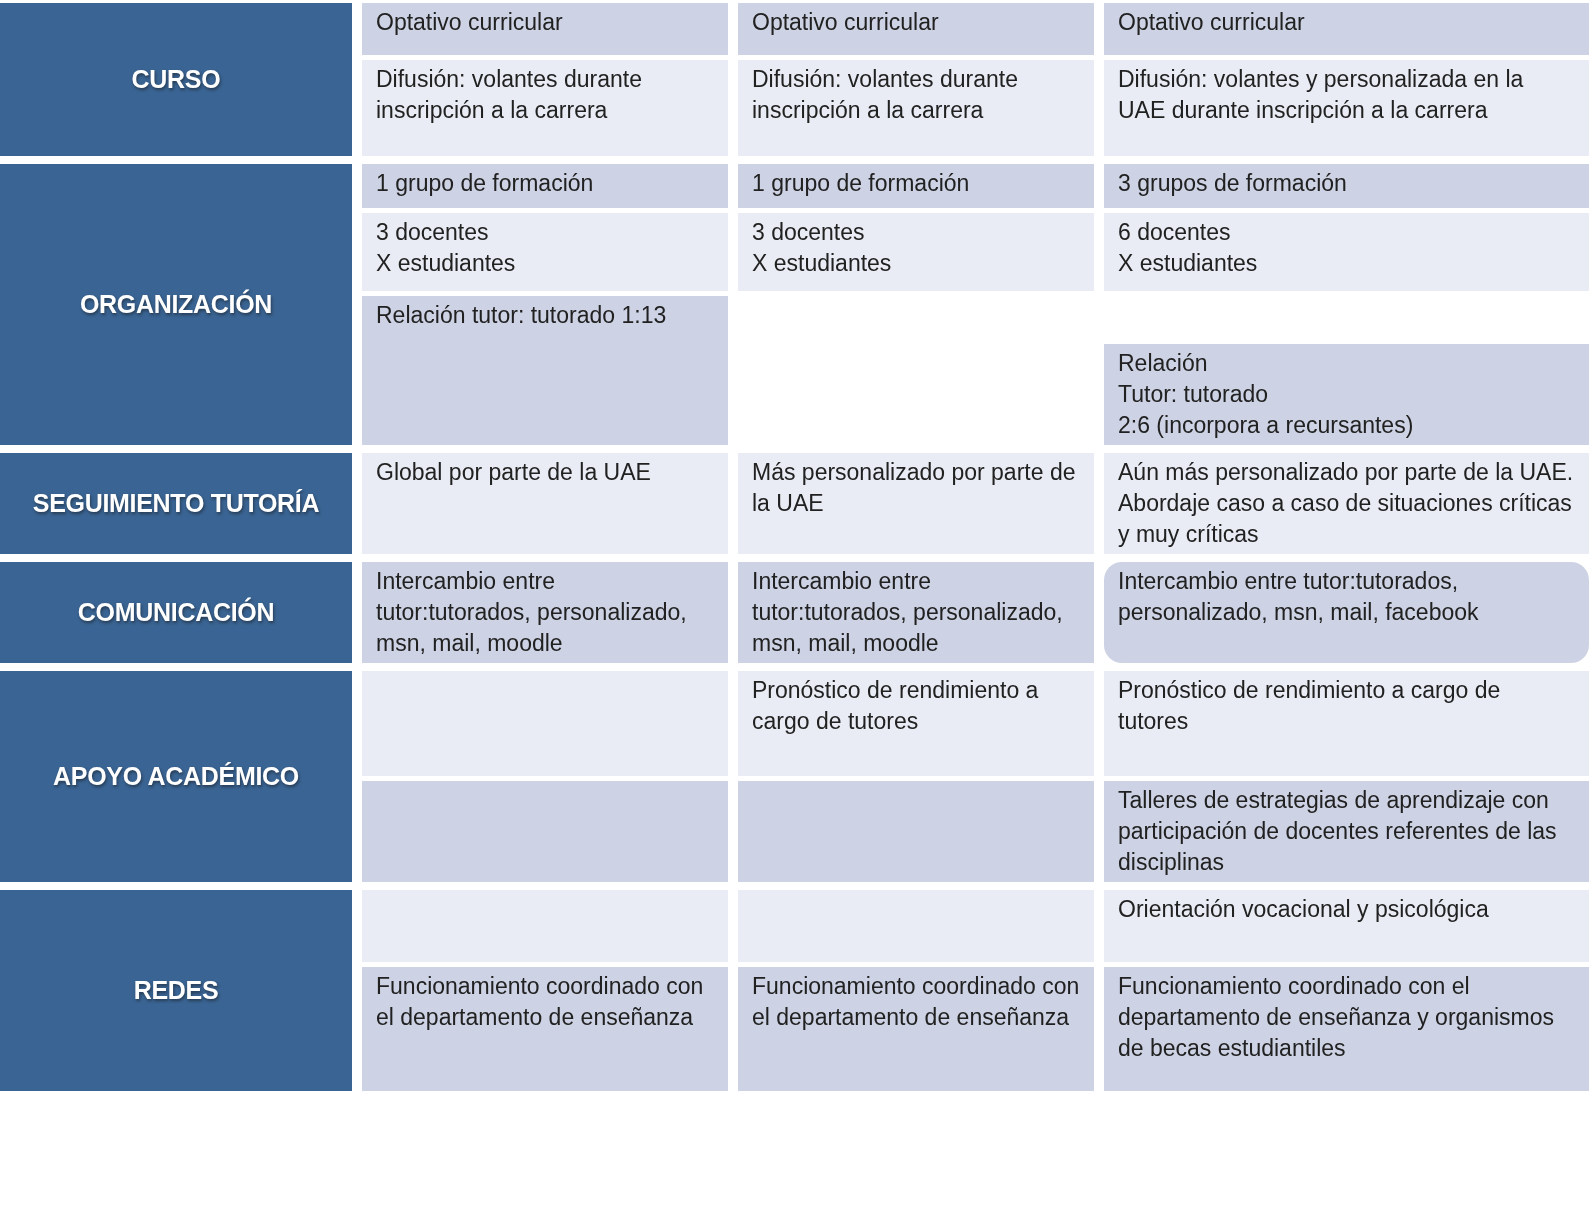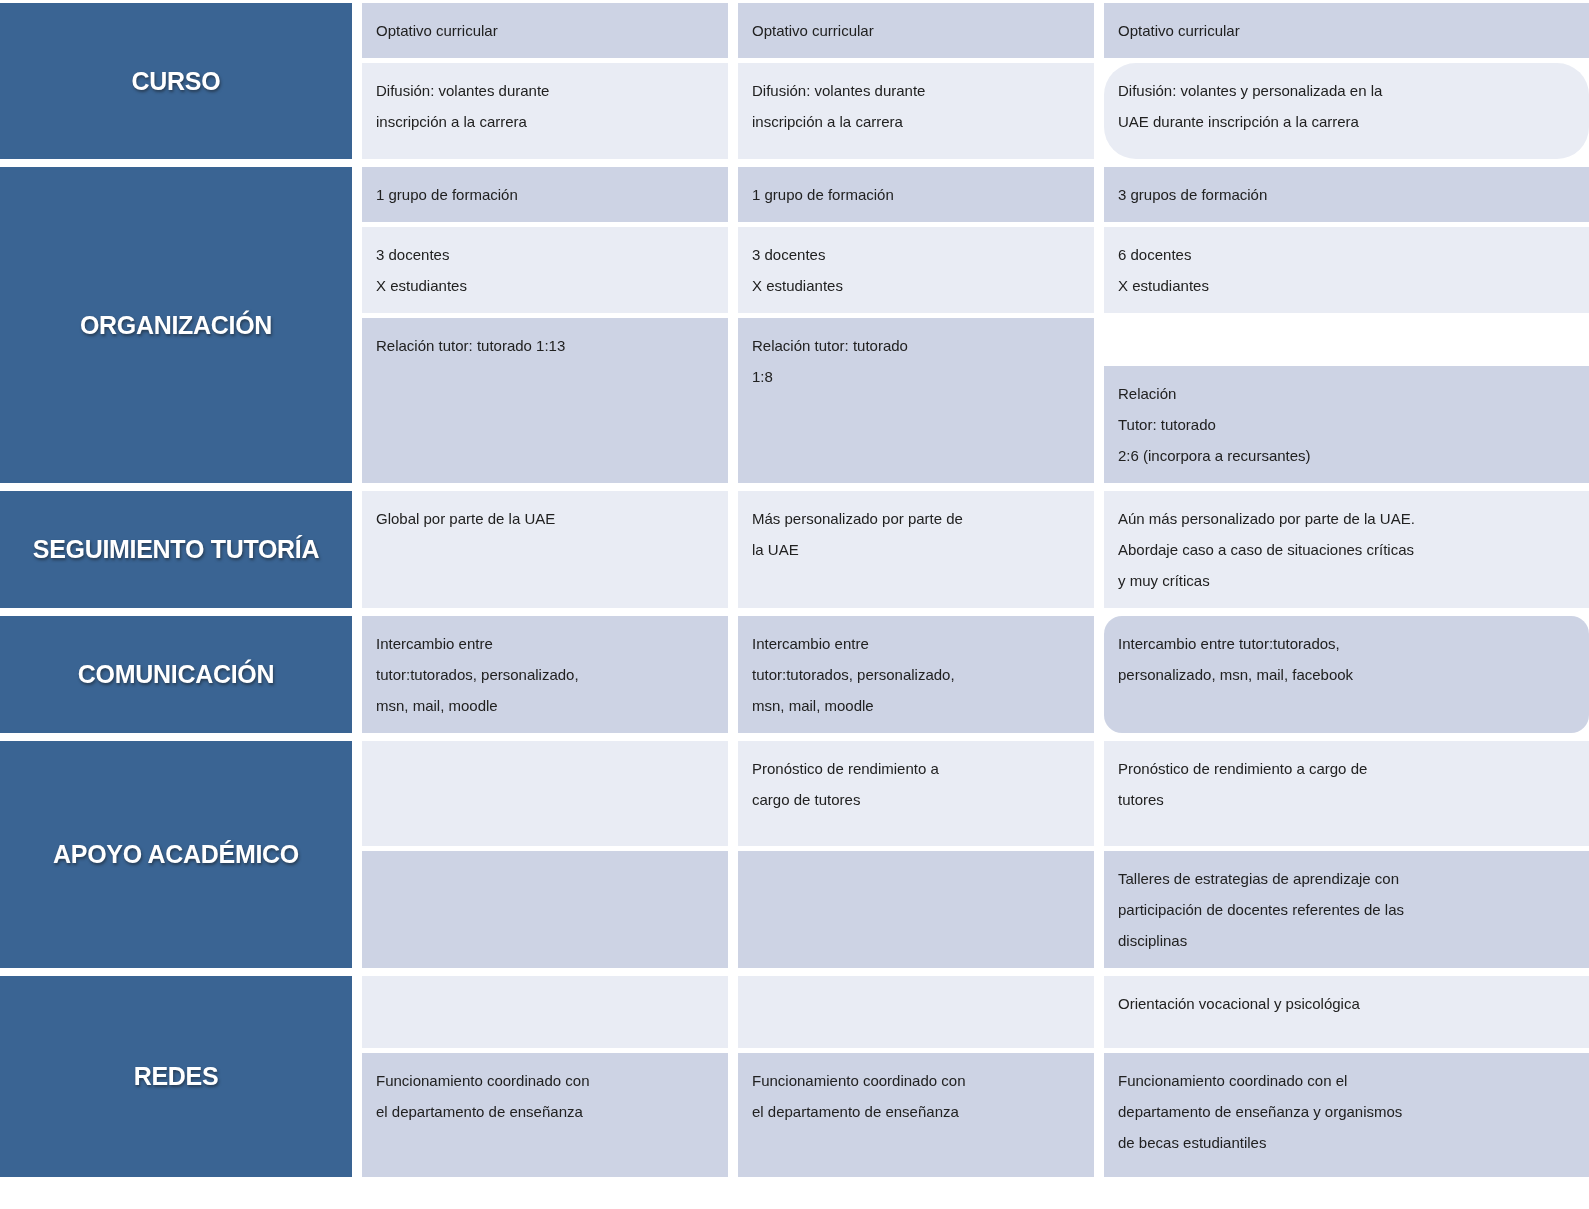--- a/index.html
+++ b/index.html
@@ -31,60 +31,58 @@
     text-shadow:1px 2px 2px rgba(20,20,20,.45);
   }
   .rowheader{
     grid-column:1;
     display:flex;align-items:center;justify-content:center;text-align:center;
     color:var(--header-text);font-weight:bold;font-size:25px;letter-spacing:-0.3px;
     text-shadow:1px 2px 3px rgba(20,20,20,.5);
     padding:4px 10px;
   }
   .cell{
-    padding:12px 14px;
-    font-size:15px;line-height:31px;color:var(--cell-text);
+    padding:4px 14px;
+    font-size:23px;line-height:31px;color:var(--cell-text);
     white-space:pre-line;
   }
   .dark{background:var(--band-dark);}
   .light{background:var(--band-light);}
 </style>
 </head>
 <body>
 
 <div class="tbl">
 
 
   <div class="grid" style="grid-template-rows:minmax(52px,auto) minmax(96px,auto);">
     <div class="blue rowheader" style="grid-row:1 / span 2;">CURSO</div>
     <div class="cell dark" style="grid-row:1;grid-column:2;">Optativo curricular</div>
     <div class="cell dark" style="grid-row:1;grid-column:3;">Optativo curricular</div>
     <div class="cell dark" style="grid-row:1;grid-column:4;">Optativo curricular</div>
     <div class="cell light" style="grid-row:2;grid-column:2;">Difusión: volantes durante
 inscripción a la carrera</div>
     <div class="cell light" style="grid-row:2;grid-column:3;">Difusión: volantes durante
 inscripción a la carrera</div>
-    <div class="cell light" style="grid-row:2;grid-column:4;border-radius:32px;">Difusión: volantes y personalizada en la
+    <div class="cell light" style="grid-row:2;grid-column:4;">Difusión: volantes y personalizada en la
 UAE durante inscripción a la carrera</div>
   </div>
 
   <div class="grid" style="grid-template-rows:minmax(44px,auto) minmax(78px,auto) minmax(92px,auto);">
     <div class="blue rowheader" style="grid-row:1 / span 3;">ORGANIZACIÓN</div>
     <div class="cell dark" style="grid-row:1;grid-column:2;">1 grupo de formación</div>
     <div class="cell dark" style="grid-row:1;grid-column:3;">1 grupo de formación</div>
     <div class="cell dark" style="grid-row:1;grid-column:4;">3 grupos de formación</div>
     <div class="cell light" style="grid-row:2;grid-column:2;">3 docentes
 X estudiantes</div>
     <div class="cell light" style="grid-row:2;grid-column:3;">3 docentes
 X estudiantes</div>
     <div class="cell light" style="grid-row:2;grid-column:4;">6 docentes
 X estudiantes</div>
     <div class="cell dark" style="grid-row:3;grid-column:2;">Relación tutor: tutorado 1:13</div>
-    <div class="cell dark" style="grid-row:3;grid-column:3;">Relación tutor: tutorado
-1:8</div>
     <div class="cell dark" style="grid-row:3;grid-column:4;margin-top:48px;">Relación
 Tutor: tutorado
 2:6 (incorpora a recursantes)</div>
   </div>
 
   <div class="grid" style="grid-template-rows:minmax(96px,auto);">
     <div class="blue rowheader" style="grid-row:1;">SEGUIMIENTO TUTORÍA</div>
     <div class="cell light" style="grid-row:1;grid-column:2;">Global por parte de la UAE</div>
     <div class="cell light" style="grid-row:1;grid-column:3;">Más personalizado por parte de
 la UAE</div>

